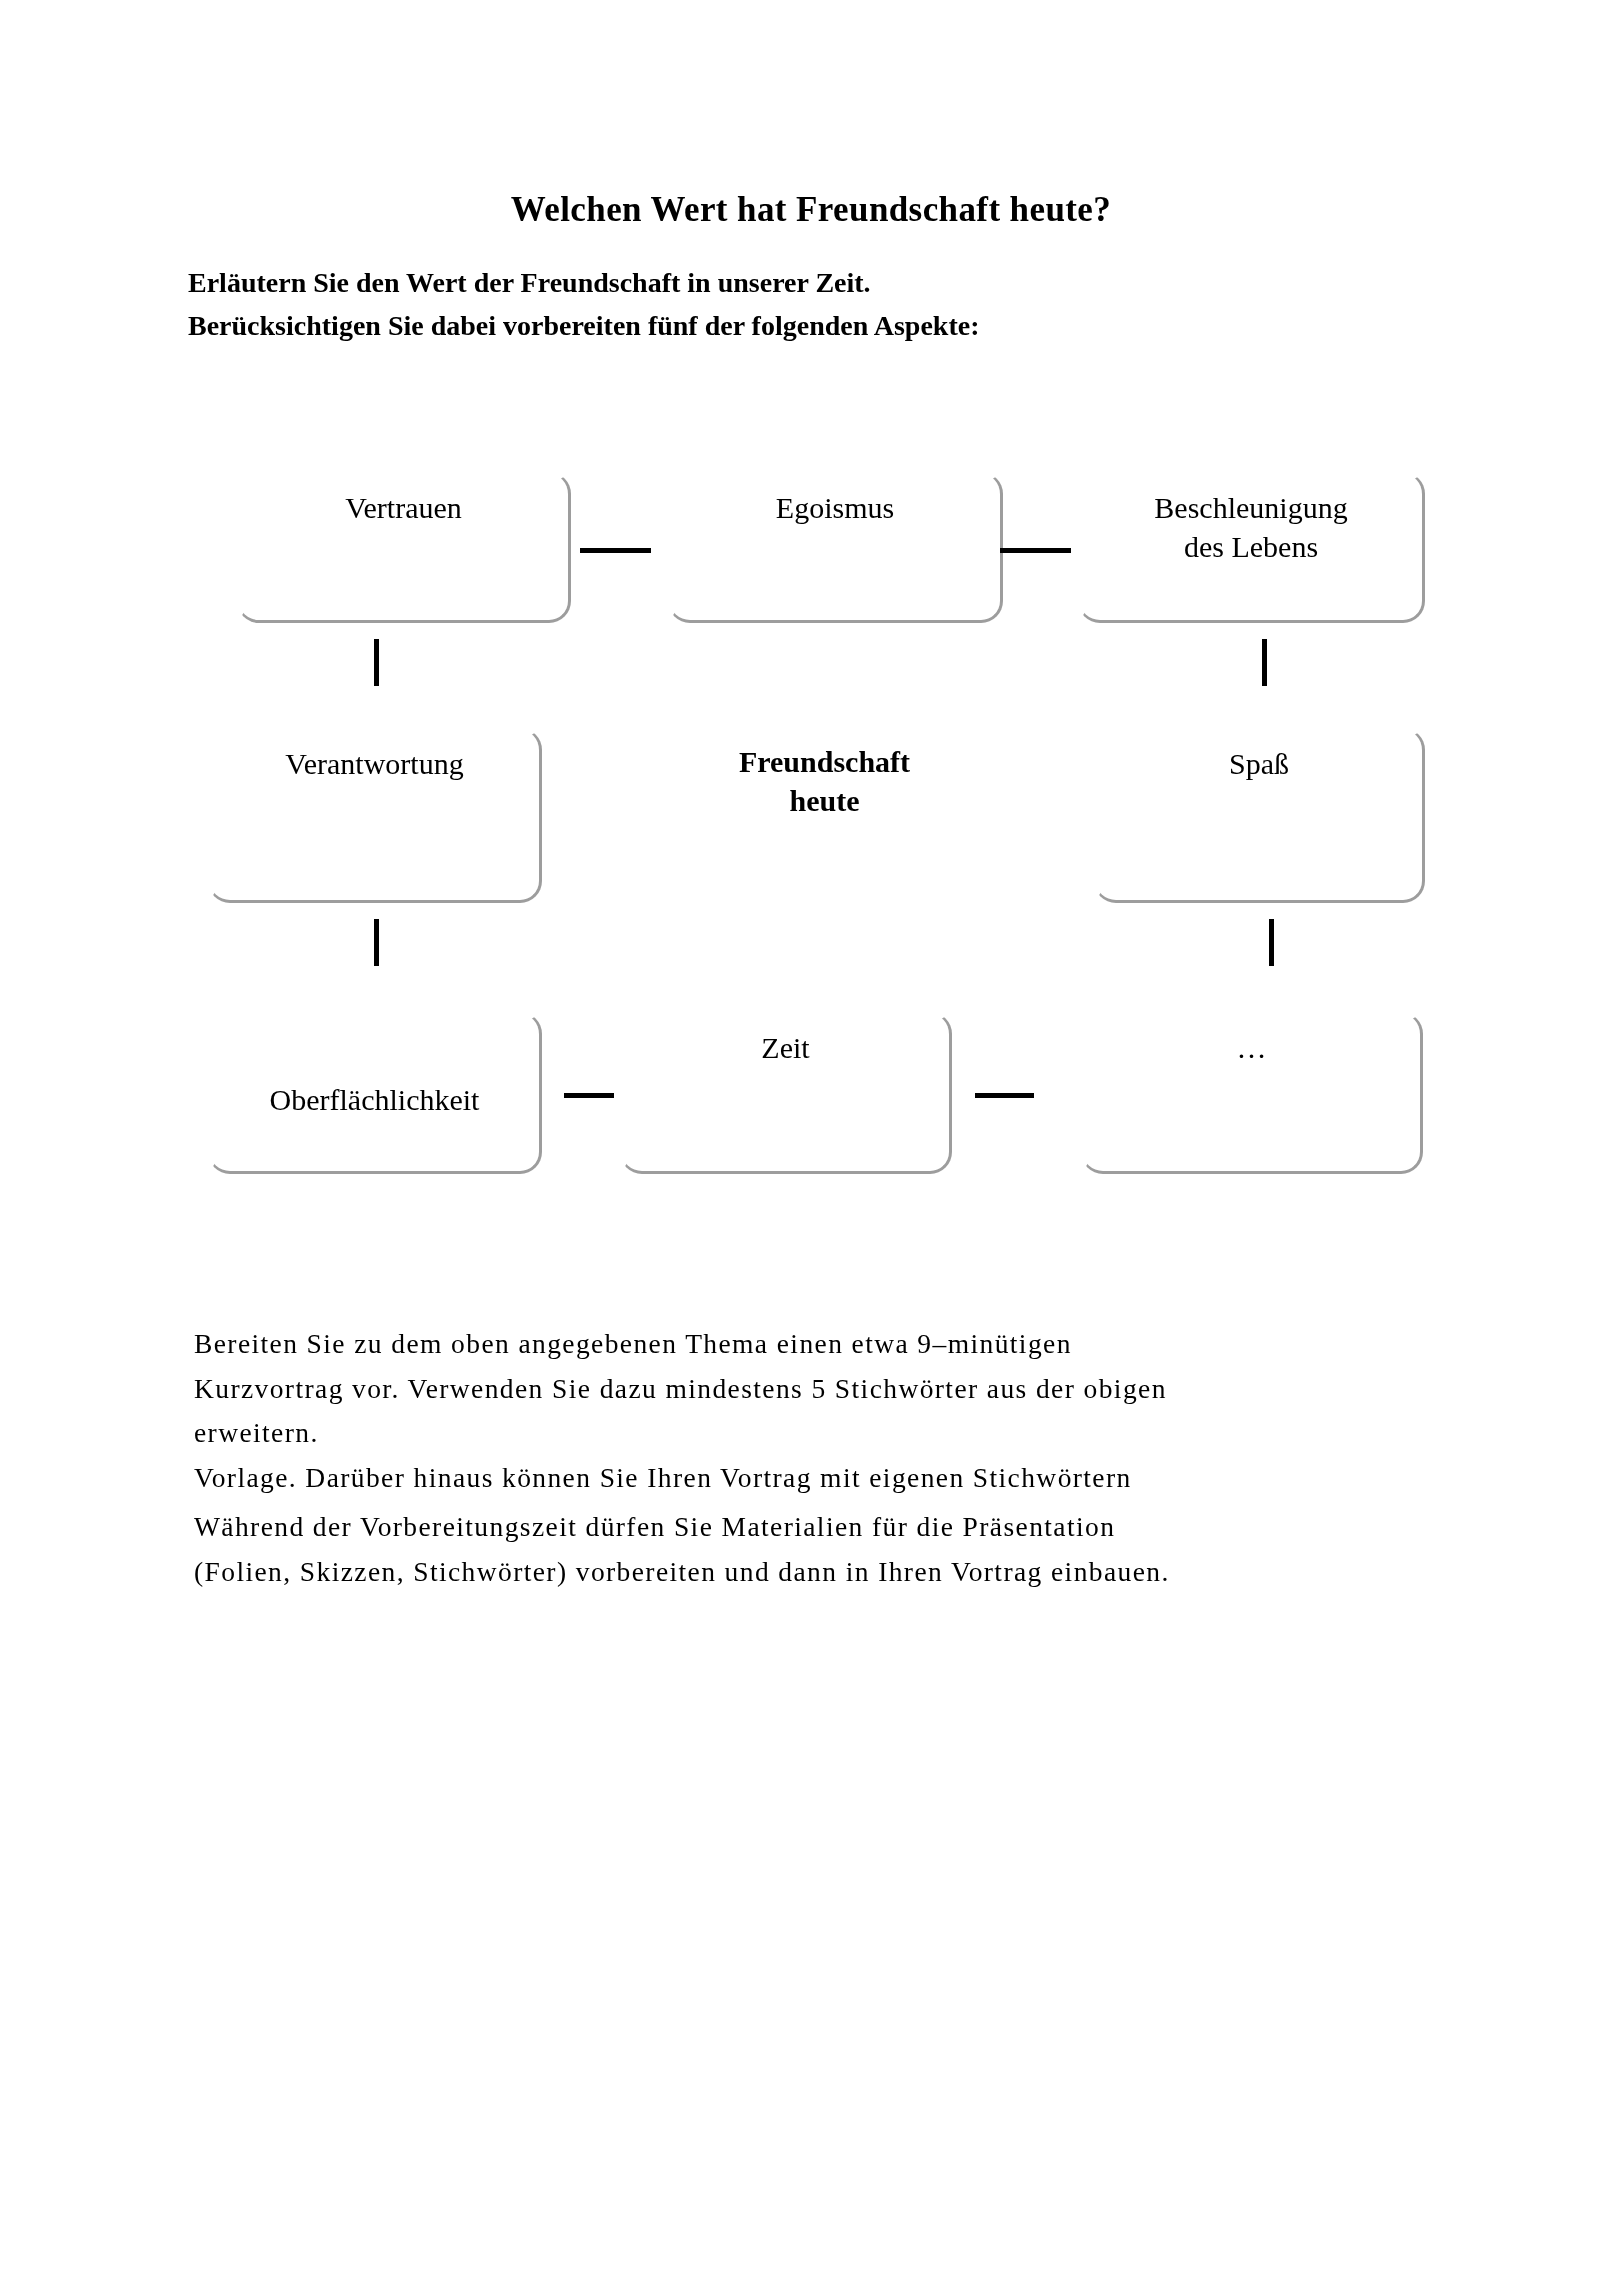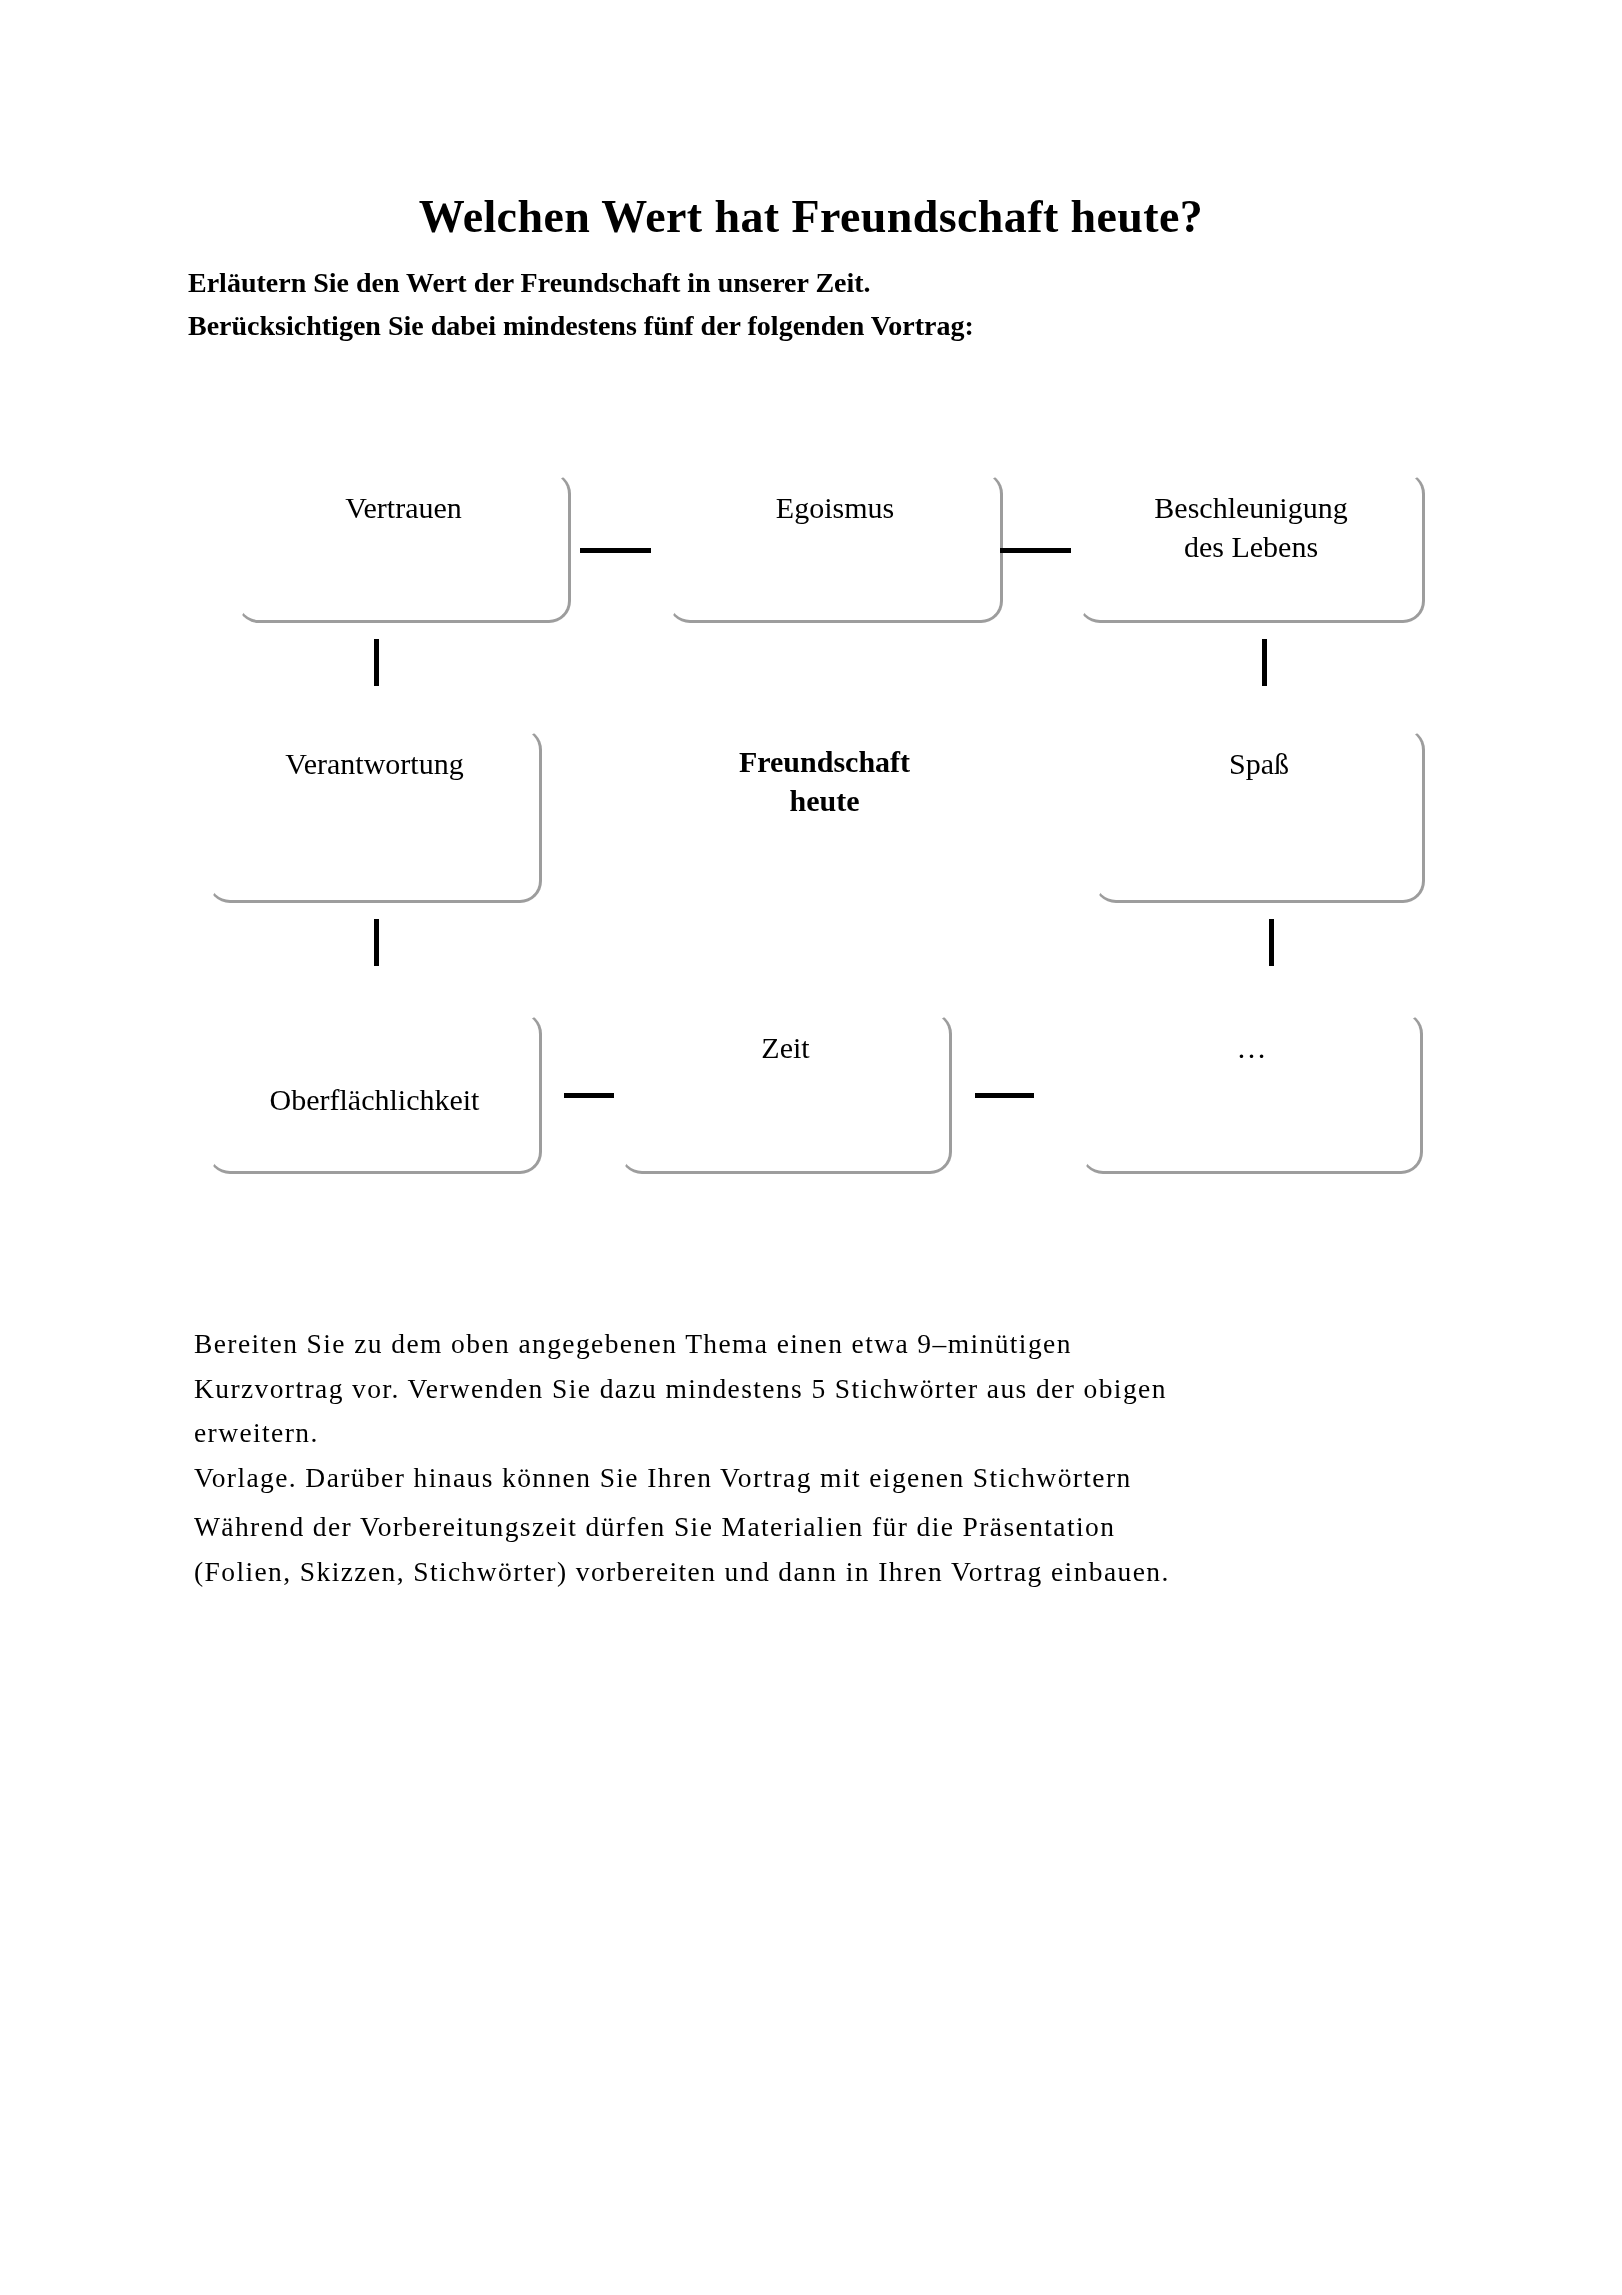--- a/index.html
+++ b/index.html
@@ -21,21 +21,21 @@
     inset: 0;
   }
 
   
   .doc-title {
     position: absolute;
     left: 0;
     top: 190px;
     width: 1622px;
     text-align: center;
-    font-size: 46px;
+    font-size: 35px;
     font-weight: bold;
     letter-spacing: 0.4px;
     font-family: Liberation Serif, serif;
   }
 
   .intro {
     position: absolute;
     left: 188px;
     top: 262px;
     width: 1243px;
@@ -110,21 +110,21 @@
 </style>
 </head>
 <body>
 
 <div class="page">
 
   <div class="doc-title">Welchen Wert hat Freundschaft heute?</div>
 
   <div class="intro">
     <span class="intro-line">Erläutern Sie den Wert der Freundschaft in unserer Zeit.</span>
-    <span class="intro-line">Berücksichtigen Sie dabei mindestens fünf der folgenden Vortrag:</span>
+    <span class="intro-line">Berücksichtigen Sie dabei vorbereiten fünf der folgenden Aspekte:</span>
   </div>
 
   <div class="diagram">
 
     <div class="node" style="left:237px; top:472px; width:334px; height:151px;">
       <div class="node-label">Vertrauen</div>
     </div>
 
     <div class="node" style="left:668px; top:472px; width:335px; height:151px;">
       <div class="node-label">Egoismus</div>

